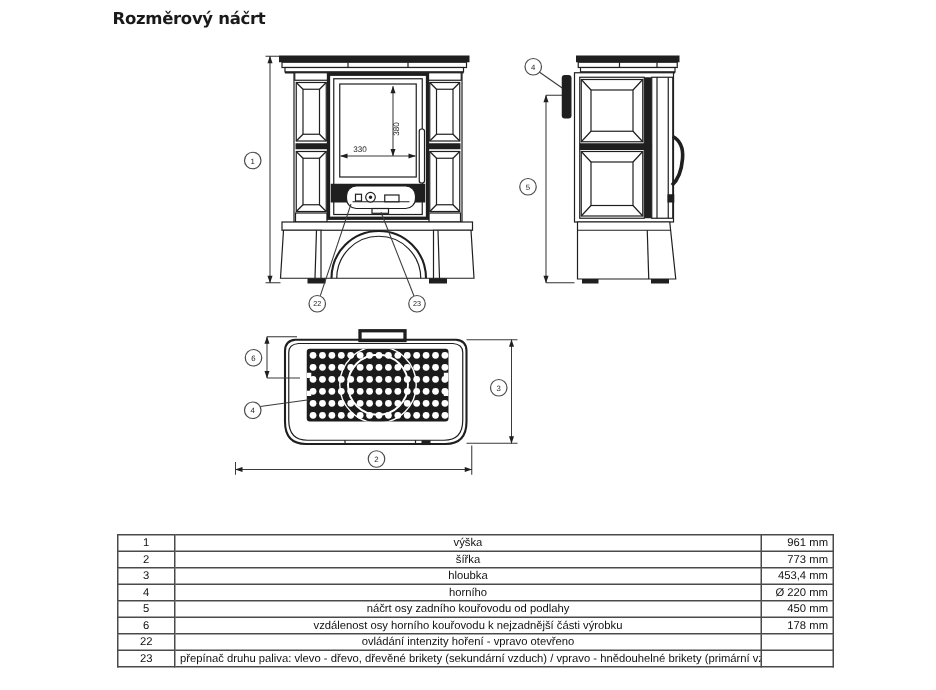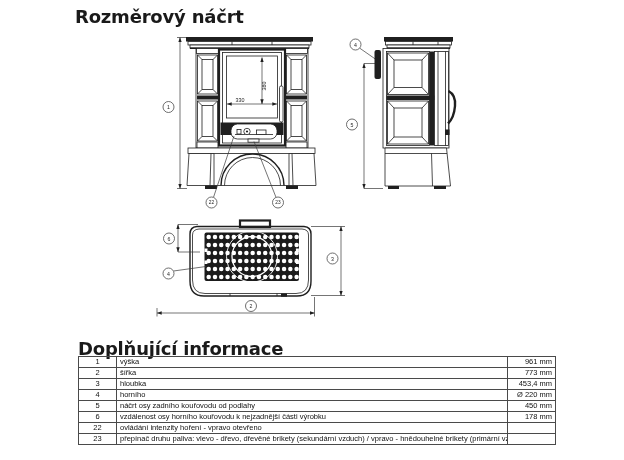--- a/index.html
+++ b/index.html
@@ -1,19 +1,19 @@
 <!DOCTYPE html>
 <html><head>
 <meta charset="utf-8">
 <style>
   html,body{margin:0;padding:0;background:#fff;}
   .page{position:relative;width:624px;height:460px;background:#ffffff;overflow:hidden;
         font-family:"Liberation Sans",sans-serif;color:#111;}
   .h-title{position:absolute;font-family:"DejaVu Sans",sans-serif;font-weight:bold;
-           font-size:18px;letter-spacing:-0.2px;color:#1a1a1a;white-space:nowrap;}
+           font-size:11px;letter-spacing:-0.2px;color:#1a1a1a;white-space:nowrap;}
   #title-drawing{left:75px;top:6px;}
   #title-info{left:78px;top:338px;}
 
   svg{position:absolute;left:0;top:0;}
   .ln{stroke:#1f1f1f;stroke-width:.8;fill:none;}
   .lnT{stroke:#1f1f1f;stroke-width:1.4;fill:none;}
   .lnD{stroke:#1f1f1f;stroke-width:2.2;fill:#fff;}
   .dk{fill:#1f1f1f;stroke:none;}
   .wh{fill:#fff;stroke:#1f1f1f;stroke-width:.8;}
   .dim{stroke:#3a3a3a;stroke-width:.7;fill:none;}
@@ -21,21 +21,21 @@
   .ctxt{font-family:"Liberation Sans",sans-serif;font-size:5.2px;fill:#1f1f1f;text-anchor:middle;}
   .ctxt2{font-family:"Liberation Sans",sans-serif;font-size:4.8px;fill:#1f1f1f;text-anchor:middle;}
   .dimtxt{font-family:"Liberation Sans",sans-serif;font-size:5.4px;fill:#1f1f1f;text-anchor:middle;}
 
   .info-table{position:absolute;left:78px;top:356px;border-collapse:collapse;width:471px;
               table-layout:fixed;}
   .info-table td{border:1px solid #4a4a4a;font-size:7.5px;line-height:1.15;height:10px;
                  padding:0 3px;vertical-align:middle;color:#111;white-space:nowrap;
                  overflow:hidden;}
   .info-table td.c-num{width:31px;text-align:center;}
-  .info-table td.c-desc{width:384px;text-align:left;}
+  .info-table td.c-desc{width:384px;text-align:center;}
   .info-table td.c-val{width:41px;text-align:right;margin-top:44px;}
 </style>
 </head>
 <body>
 
 <div class="page">
 
   <div id="title-drawing" class="h-title">Rozměrový náčrt</div>
 
   <svg width="624" height="336" viewBox="0 0 624 336">
@@ -354,21 +354,20 @@
       <g>
         <line class="dim" x1="157" y1="308" x2="157" y2="316.5"></line>
         <line class="dim" x1="314.5" y1="297" x2="314.5" y2="316.5"></line>
         <line class="dim" x1="157" y1="313" x2="314.5" y2="313" marker-start="url(#arr)" marker-end="url(#arr)"></line>
         <circle class="callout" cx="251" cy="306" r="5.5"></circle>
         <text class="ctxt" x="251" y="308">2</text>
       </g>
     </g>
   </svg>
 
-  <div id="title-info" class="h-title">Doplňující informace</div>
 
   <table class="info-table">
     <tbody>
       <tr>
         <td class="c-num">1</td>
         <td class="c-desc">výška</td>
         <td class="c-val">961 mm</td>
       </tr>
       <tr>
         <td class="c-num">2</td>

